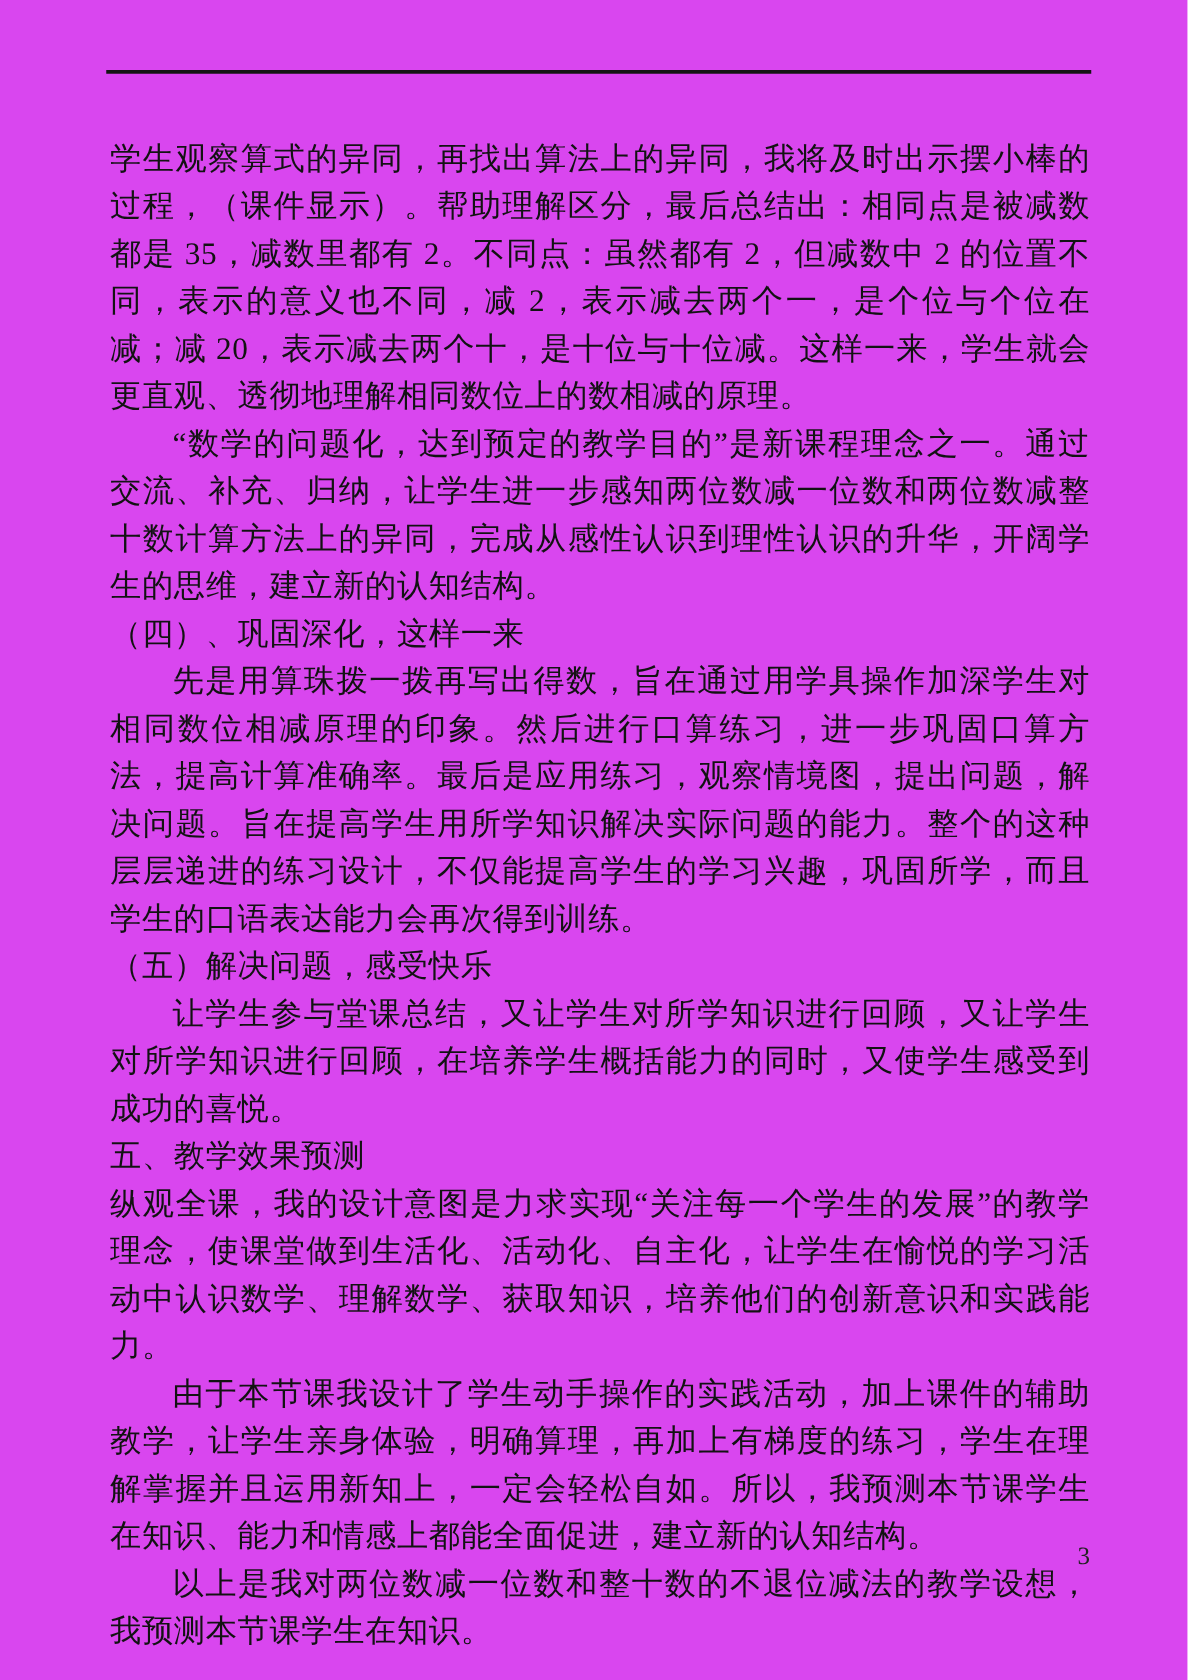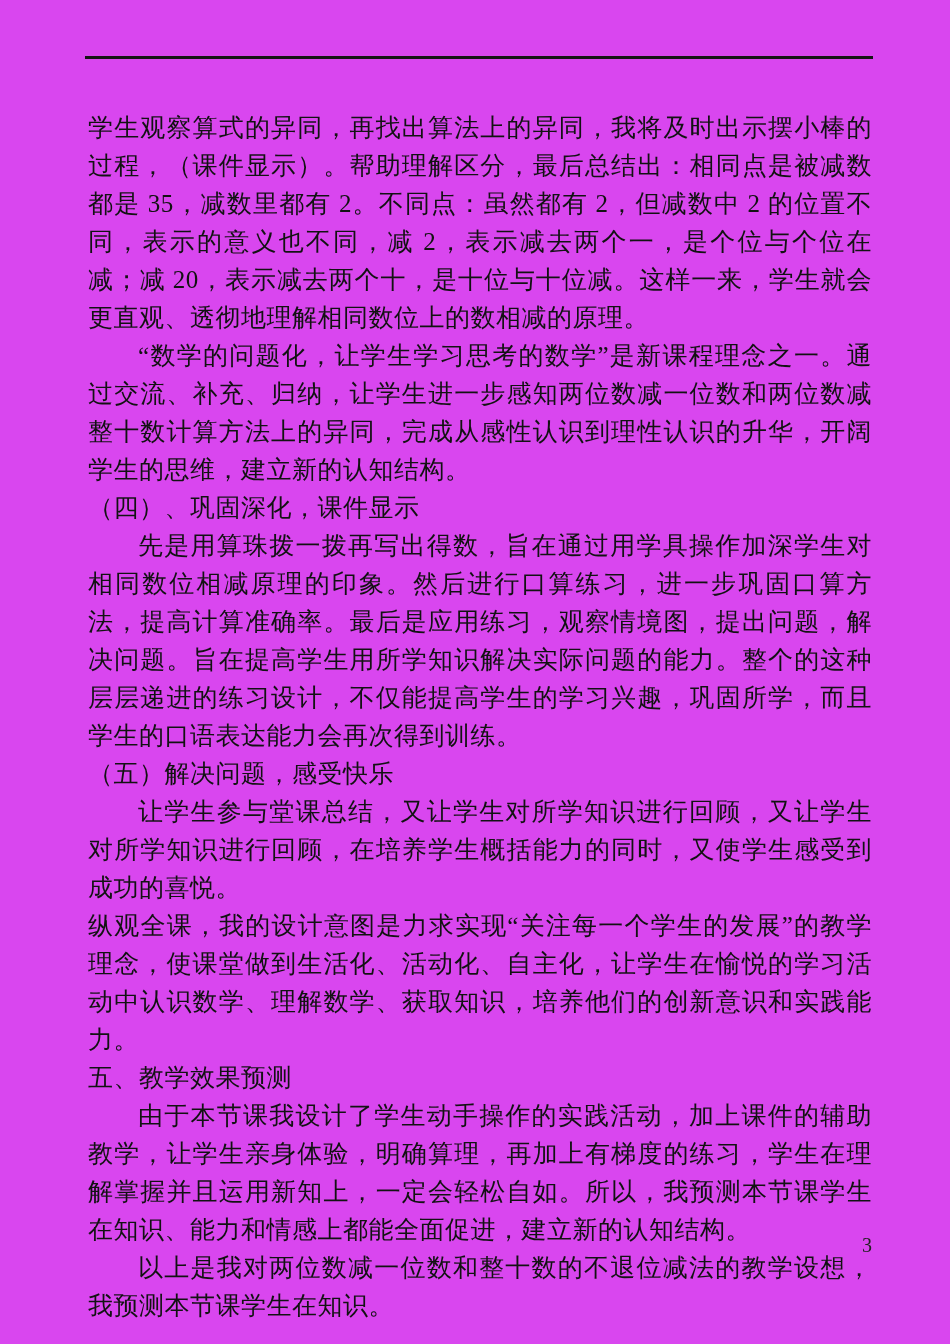--- a/index.html
+++ b/index.html
@@ -58,27 +58,27 @@
 </style>
 </head>
 <body>
 
 <div class="page">
 
   <div class="header-rule"></div>
 
   <div class="content">
     <p class="para-flush">学生观察算式的异同，再找出算法上的异同，我将及时出示摆小棒的过程，（课件显示）。帮助理解区分，最后总结出：相同点是被减数都是 35，减数里都有 2。不同点：虽然都有 2，但减数中 2 的位置不同，表示的意义也不同，减 2，表示减去两个一，是个位与个位在减；减 20，表示减去两个十，是十位与十位减。这样一来，学生就会更直观、透彻地理解相同数位上的数相减的原理。</p>
-    <p class="para-indent">“数学的问题化，让学生学习思考的数学”是新课程理念之一。通过交流、补充、归纳，让学生进一步感知两位数减一位数和两位数减整十数计算方法上的异同，完成从感性认识到理性认识的升华，开阔学生的思维，建立新的认知结构。</p>
-    <p class="para-flush">（四）、巩固深化，课件显示</p>
+    <p class="para-indent">“数学的问题化，达到预定的教学目的”是新课程理念之一。通过交流、补充、归纳，让学生进一步感知两位数减一位数和两位数减整十数计算方法上的异同，完成从感性认识到理性认识的升华，开阔学生的思维，建立新的认知结构。</p>
+    <p class="para-flush">（四）、巩固深化，这样一来</p>
     <p class="para-indent">先是用算珠拨一拨再写出得数，旨在通过用学具操作加深学生对相同数位相减原理的印象。然后进行口算练习，进一步巩固口算方法，提高计算准确率。最后是应用练习，观察情境图，提出问题，解决问题。旨在提高学生用所学知识解决实际问题的能力。整个的这种层层递进的练习设计，不仅能提高学生的学习兴趣，巩固所学，而且学生的口语表达能力会再次得到训练。</p>
     <p class="para-flush">（五）解决问题，感受快乐</p>
     <p class="para-indent">让学生参与堂课总结，又让学生对所学知识进行回顾，又让学生对所学知识进行回顾，在培养学生概括能力的同时，又使学生感受到成功的喜悦。</p>
+    <p class="para-flush">五、教学效果预测</p>
     <p class="para-flush">纵观全课，我的设计意图是力求实现“关注每一个学生的发展”的教学理念，使课堂做到生活化、活动化、自主化，让学生在愉悦的学习活动中认识数学、理解数学、获取知识，培养他们的创新意识和实践能力。</p>
-    <p class="para-flush">五、教学效果预测</p>
     <p class="para-indent">由于本节课我设计了学生动手操作的实践活动，加上课件的辅助教学，让学生亲身体验，明确算理，再加上有梯度的练习，学生在理解掌握并且运用新知上，一定会轻松自如。所以，我预测本节课学生在知识、能力和情感上都能全面促进，建立新的认知结构。</p>
     <p class="para-indent">以上是我对两位数减一位数和整十数的不退位减法的教学设想，我预测本节课学生在知识。</p>
   </div>
 
   <div class="footer">
     <span>3</span>
   </div>
 
 </div>
 

